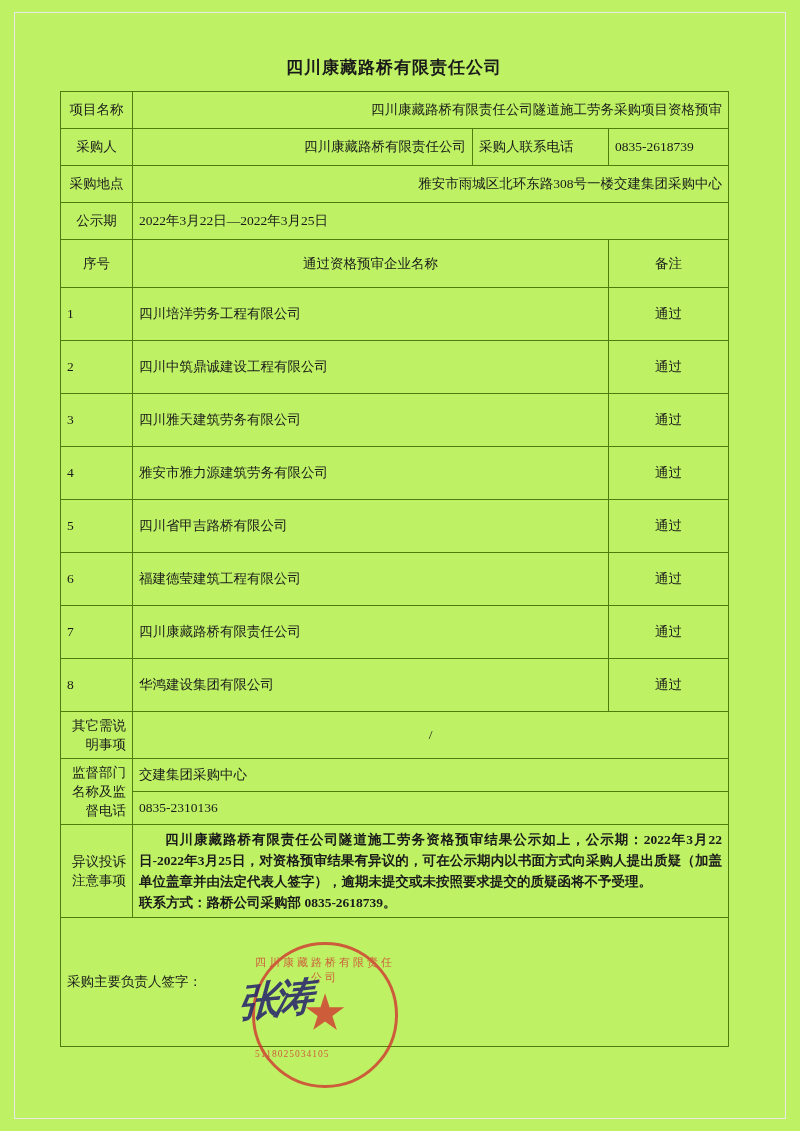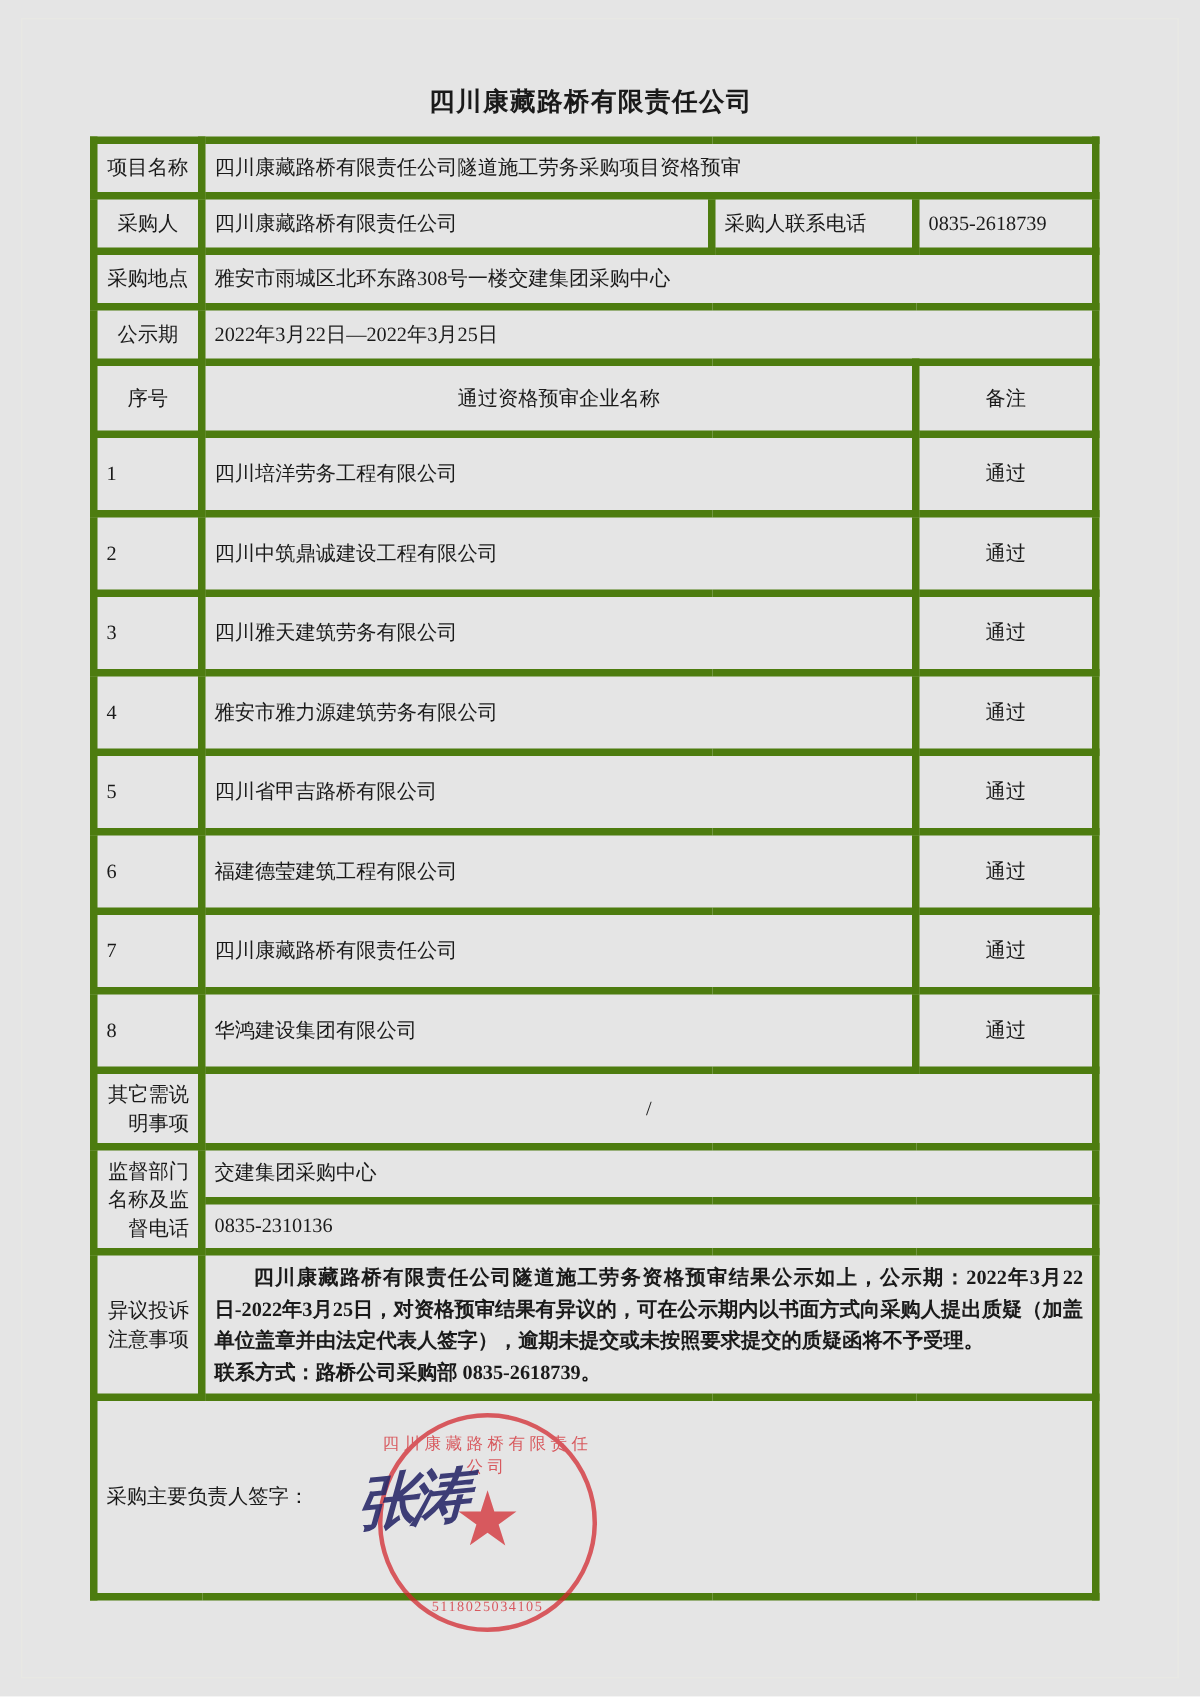--- a/index.html
+++ b/index.html
@@ -13,21 +13,21 @@
     font-family: "Liberation Serif", "DejaVu Serif", serif;
     color: #1a1a1a;
     position: relative;
     overflow: hidden;
   }
   .page {
     position: relative;
     width: 800px;
     height: 1131px;
     box-sizing: border-box;
-    background: #e5e5e5;
+    background: #bef264;
   }
   
   .scan-frame {
     position: absolute;
     left: 14px;
     top: 12px;
     right: 14px;
     bottom: 12px;
     border: 1px solid #e8e8e4;
     pointer-events: none;
@@ -53,40 +53,40 @@
     font-weight: bold;
     letter-spacing: 1px;
     line-height: 27px;
   }
   table.main {
     border-collapse: collapse;
     width: 668px;
     table-layout: fixed;
   }
   table.main td {
-    border: 5px solid #4d7c0f;
+    border: 1px solid #4d7c0f;
     padding: 4px 6px;
     font-size: 13.5px;
     vertical-align: middle;
   }
   .lbl {
     text-align: center;
     white-space: nowrap;
     font-size: 13.5px;
   }
   .lbl-multi {
     text-align: right;
     line-height: 19px;
     font-size: 13.5px;
   }
   .ctr {
     text-align: left;
   }
   .left {
-    text-align: left;
+    text-align: right;
     padding-left: 8px;
   }
   .row-h {
     height: 37px;
   }
   .row-hdr {
     height: 48px;
   }
   .row-item {
     height: 53px;
@@ -151,23 +151,22 @@
     top: 10px;
     width: 100%;
     text-align: center;
     font-size: 11px;
     color: #d3242b;
     letter-spacing: 3px;
   }
   .seal .seal-bottom {
     position: absolute;
     left: 0;
-    bottom: 8px;
+    bottom: 26px;
     width: 100%;
-    text-align: center;
     font-size: 9.5px;
     color: #d3242b;
     letter-spacing: 1px;
   }
   
   .signature {
     position: absolute;
     left: 238px;
     top: 972px;
     font-family: "Liberation Serif", serif;

